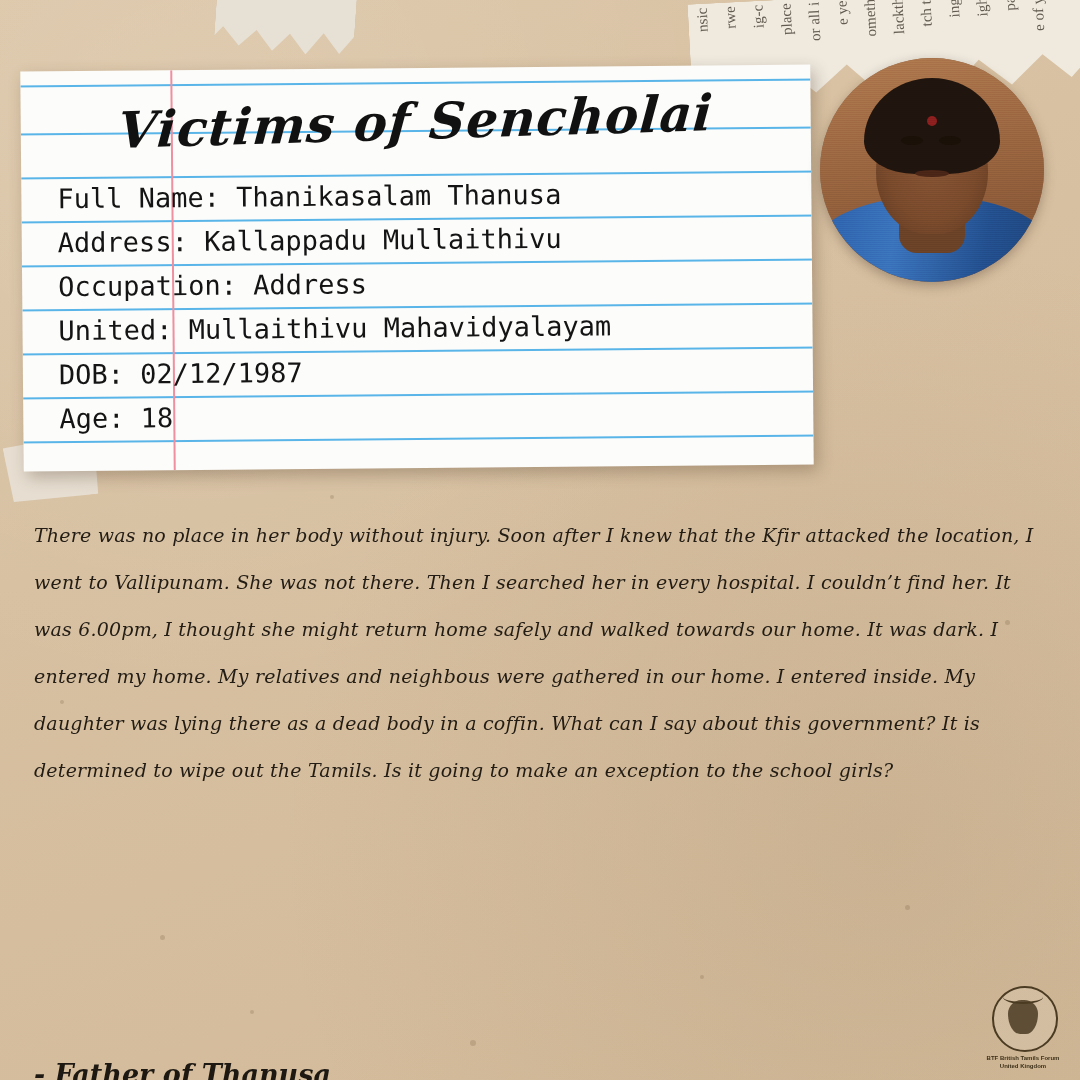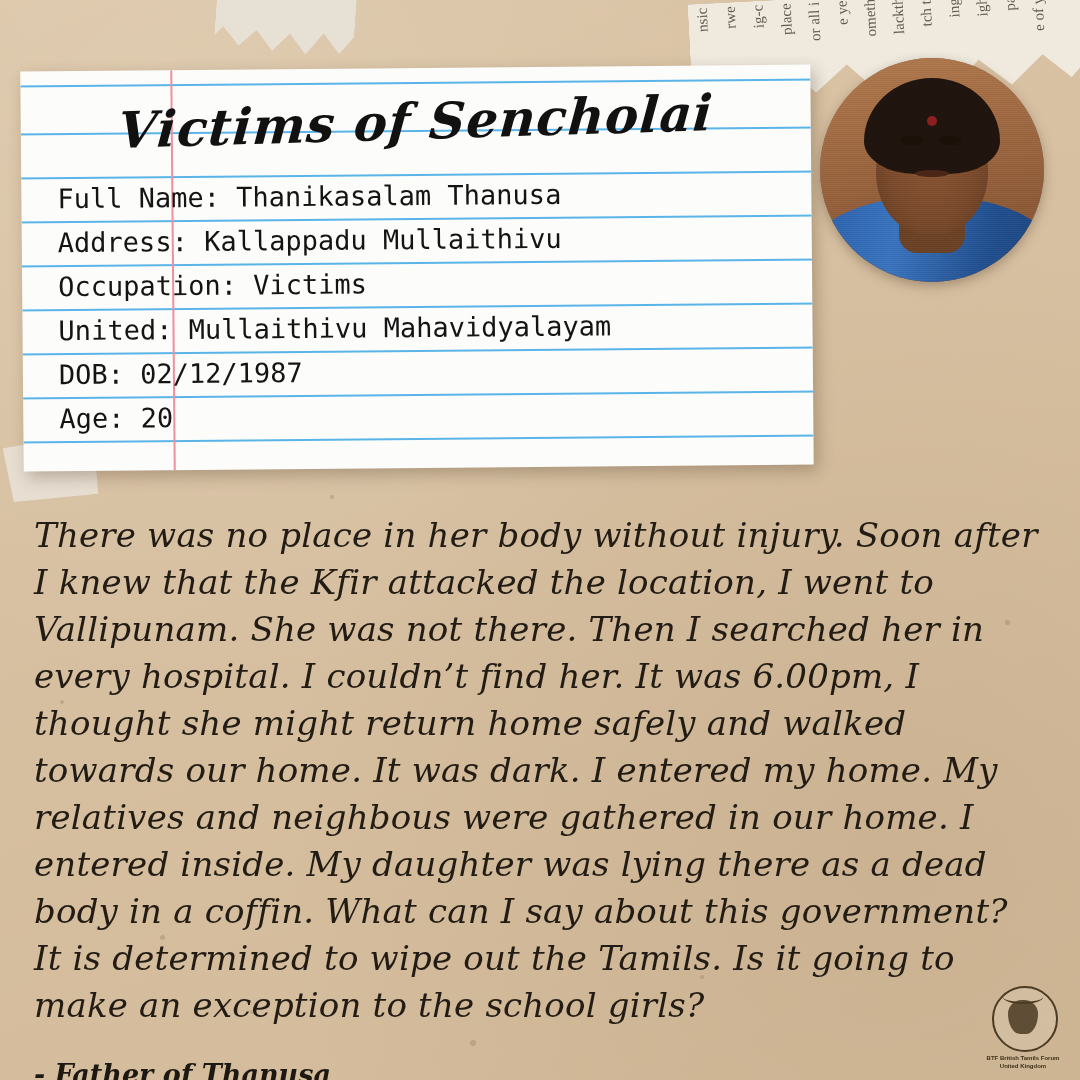--- a/index.html
+++ b/index.html
@@ -250,21 +250,21 @@
   }
 
   
   #testimony {
     position: absolute;
     left: 34px;
     top: 512px;
     width: 1010px;
     font-family: "DejaVu Serif", serif;
     font-style: italic;
-    font-size: 34px;
+    font-size: 19px;
     line-height: 47px;
     color: #221c14;
     letter-spacing: 0.2px;
   }
   #attribution {
     position: absolute;
     left: 34px;
     top: 1059px;
     font-family: "DejaVu Serif", serif;
     font-style: italic;
@@ -362,33 +362,33 @@
       <div class="field-row">
         <span class="f-label">Full Name:</span>
         <span class="f-value">Thanikasalam Thanusa</span>
       </div>
       <div class="field-row">
         <span class="f-label">Address:</span>
         <span class="f-value">Kallappadu Mullaithivu</span>
       </div>
       <div class="field-row">
         <span class="f-label">Occupation:</span>
-        <span class="f-value">Victims</span>
+        <span class="f-value">Address</span>
       </div>
       <div class="field-row">
         <span class="f-label">United:</span>
         <span class="f-value">Mullaithivu Mahavidyalayam</span>
       </div>
       <div class="field-row">
         <span class="f-label">DOB:</span>
         <span class="f-value">02/12/1987</span>
       </div>
       <div class="field-row">
         <span class="f-label">Age:</span>
-        <span class="f-value">20</span>
+        <span class="f-value">18</span>
       </div>
     </div>
   </div>
 
   <div id="portrait">
     <div class="bg"></div>
     <div class="sari"></div>
     <div class="neck"></div>
     <div class="face"></div>
     <div class="hair"></div>

